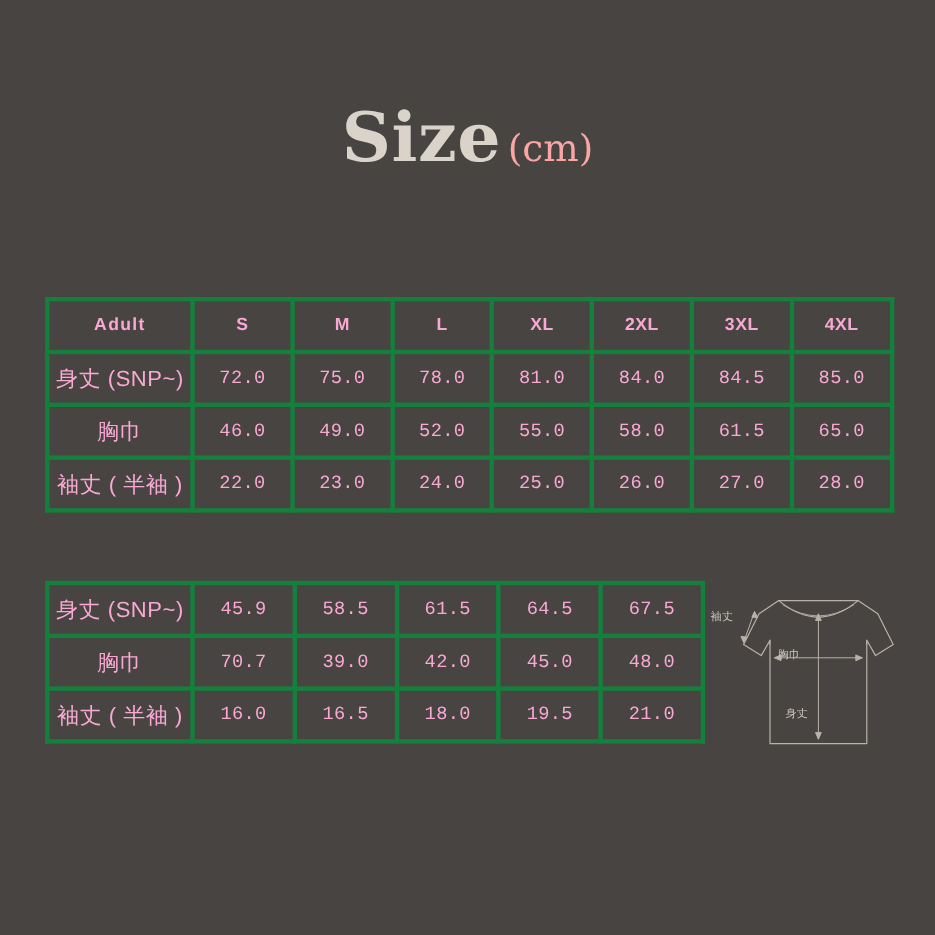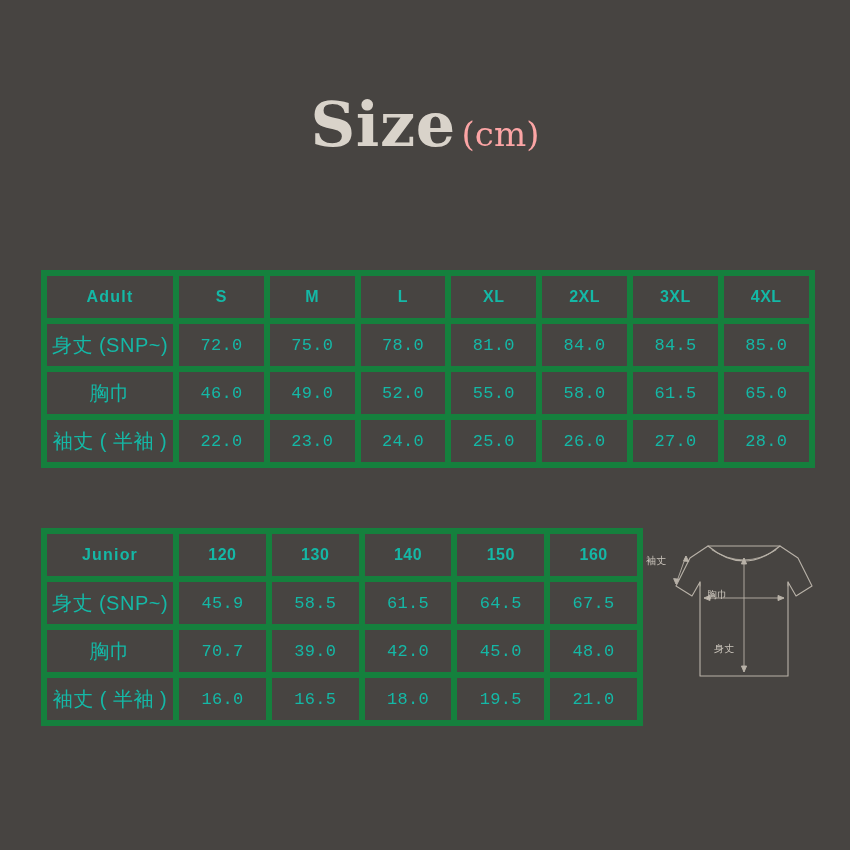--- a/index.html
+++ b/index.html
@@ -46,26 +46,26 @@
     vertical-align: baseline;
   }
 
   
   .size-table {
     position: absolute;
     border-collapse: collapse;
     table-layout: fixed;
   }
   .size-table td, .size-table th {
-    border: 6px solid #15803d;
+    border: 4px solid #15803d;
     height: 48px;
     text-align: center;
     font-weight: 400;
     font-size: 17px;
-    color: #14b8a6;
+    color: #f9a8d4;
     padding: 0;
   }
   .size-table .rowhead {
     font-size: 20px;
     letter-spacing: 0.5px;
     margin-top: 14px;
   }
   .size-table .colhead {
     font-size: 16px;
     font-weight: 700;
@@ -179,28 +179,20 @@
   <table class="size-table" id="junior-table">
     <colgroup>
       <col class="first">
         <col class="rest">
         <col class="rest">
         <col class="rest">
         <col class="rest">
         <col class="rest">
     </colgroup>
     <tbody>
-      <tr>
-        <td class="corner">Junior</td>
-        <td class="colhead">120</td>
-        <td class="colhead">130</td>
-        <td class="colhead">140</td>
-        <td class="colhead">150</td>
-        <td class="colhead">160</td>
-      </tr>
       <tr>
         <td class="rowhead">身丈 (SNP~)</td>
         <td class="num">45.9</td>
         <td class="num">58.5</td>
         <td class="num">61.5</td>
         <td class="num">64.5</td>
         <td class="num">67.5</td>
       </tr>
       <tr>
         <td class="rowhead">胸巾</td>

